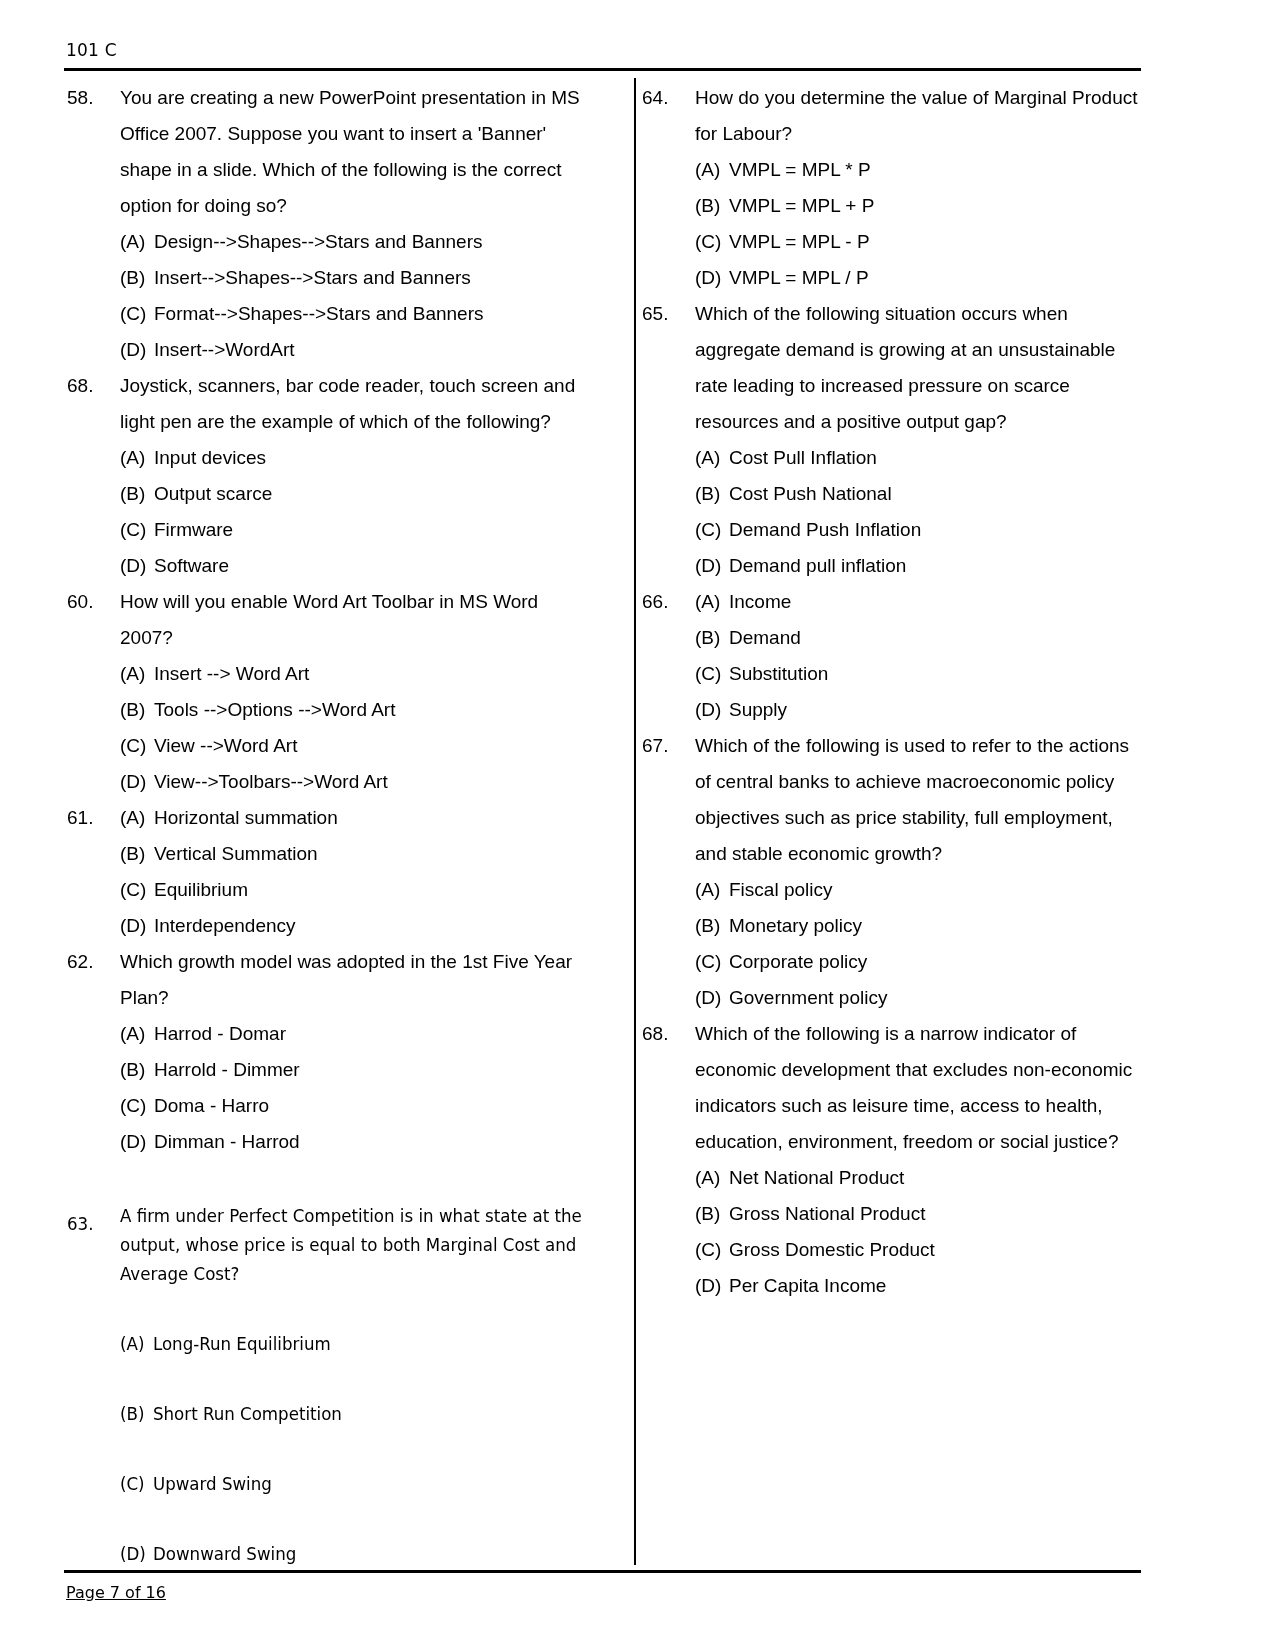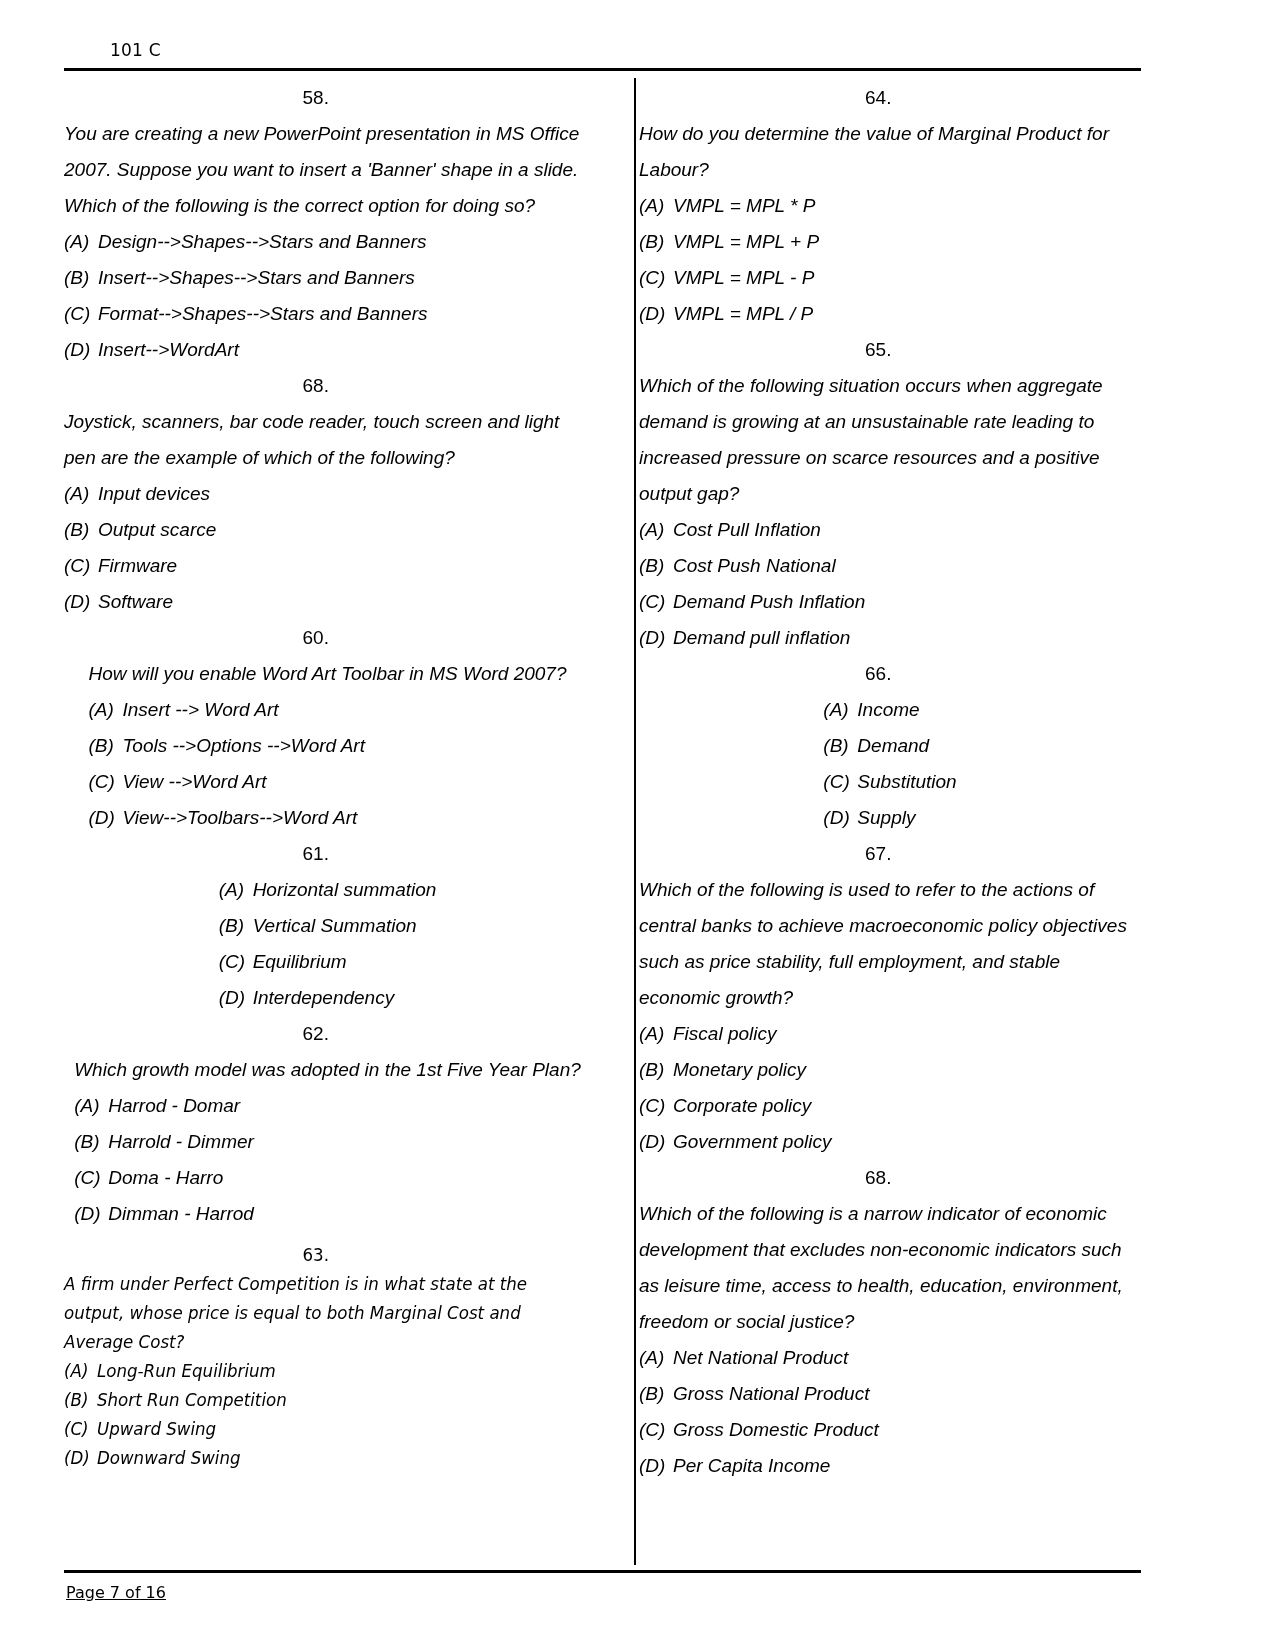--- a/index.html
+++ b/index.html
@@ -26,21 +26,20 @@
 
   
   .header-code {
     position: absolute;
     left: 66px;
     top: 40px;
     font-family: "DejaVu Sans", sans-serif;
     font-size: 17px;
     letter-spacing: 0.2px;
     white-space: nowrap;
-    margin-left: 44px;
   }
   .header-rule {
     position: absolute;
     left: 64px;
     top: 68px;
     width: 1077px;
     height: 3px;
     background: #000;
   }
 
@@ -70,36 +69,34 @@
     left: 634px;
     top: 78px;
     width: 2px;
     height: 1487px;
     background: #000;
   }
 
   
   .q {
     display: flex;
-    align-items: center;
+    align-items: flex-start;
     margin-bottom: 0px;
-    flex-direction: column;
   }
   .q-num {
     flex: 0 0 auto;
     width: 56px;
     font-size: 19px;
     line-height: 36px;
     text-align: left;
     padding-left: 3px;
     box-sizing: border-box;
   }
   .q-body {
     flex: 1 1 auto;
-    font-style: italic;
   }
   .q-stem {
     font-size: 19px;
     line-height: 36px;
     text-align: left;
   }
   .opt {
     font-size: 19px;
     line-height: 36px;
     display: flex;
@@ -114,20 +111,21 @@
   }
 
   
   .q.narrow .q-num,
   .q.narrow .q-stem,
   .q.narrow .opt {
     font-family: "DejaVu Sans Condensed", "Liberation Sans Narrow", "DejaVu Sans", sans-serif;
     font-stretch: condensed;
     font-size: 18.5px;
     line-height: 29px;
+    margin-top: 41px;
   }
   .q.narrow .q-num {
     line-height: 29px;
     padding-top: 8px;
   }
   .q.narrow .opt-key {
     width: 33px;
   }
 
   

